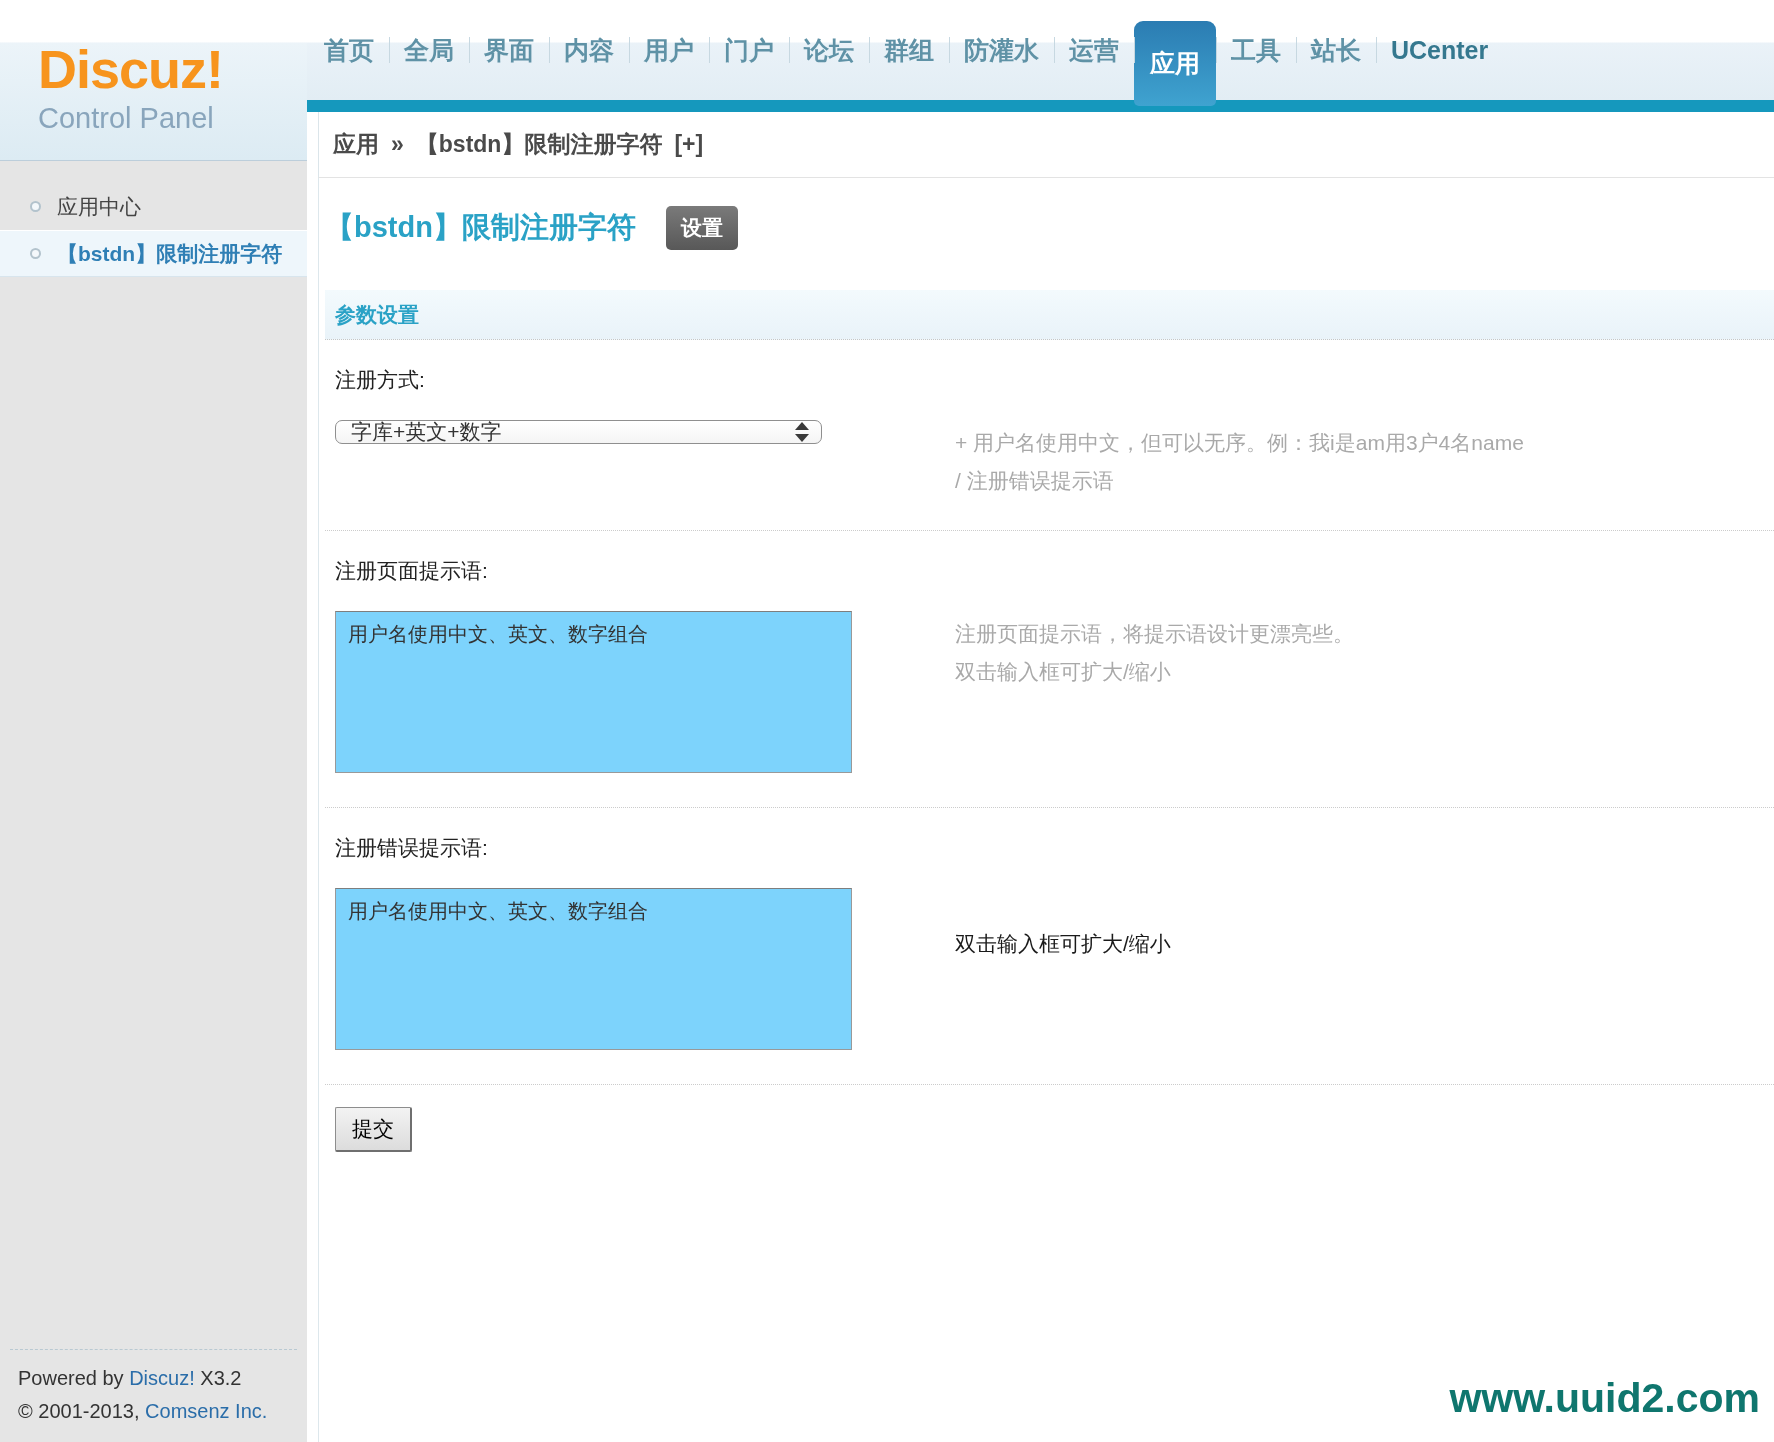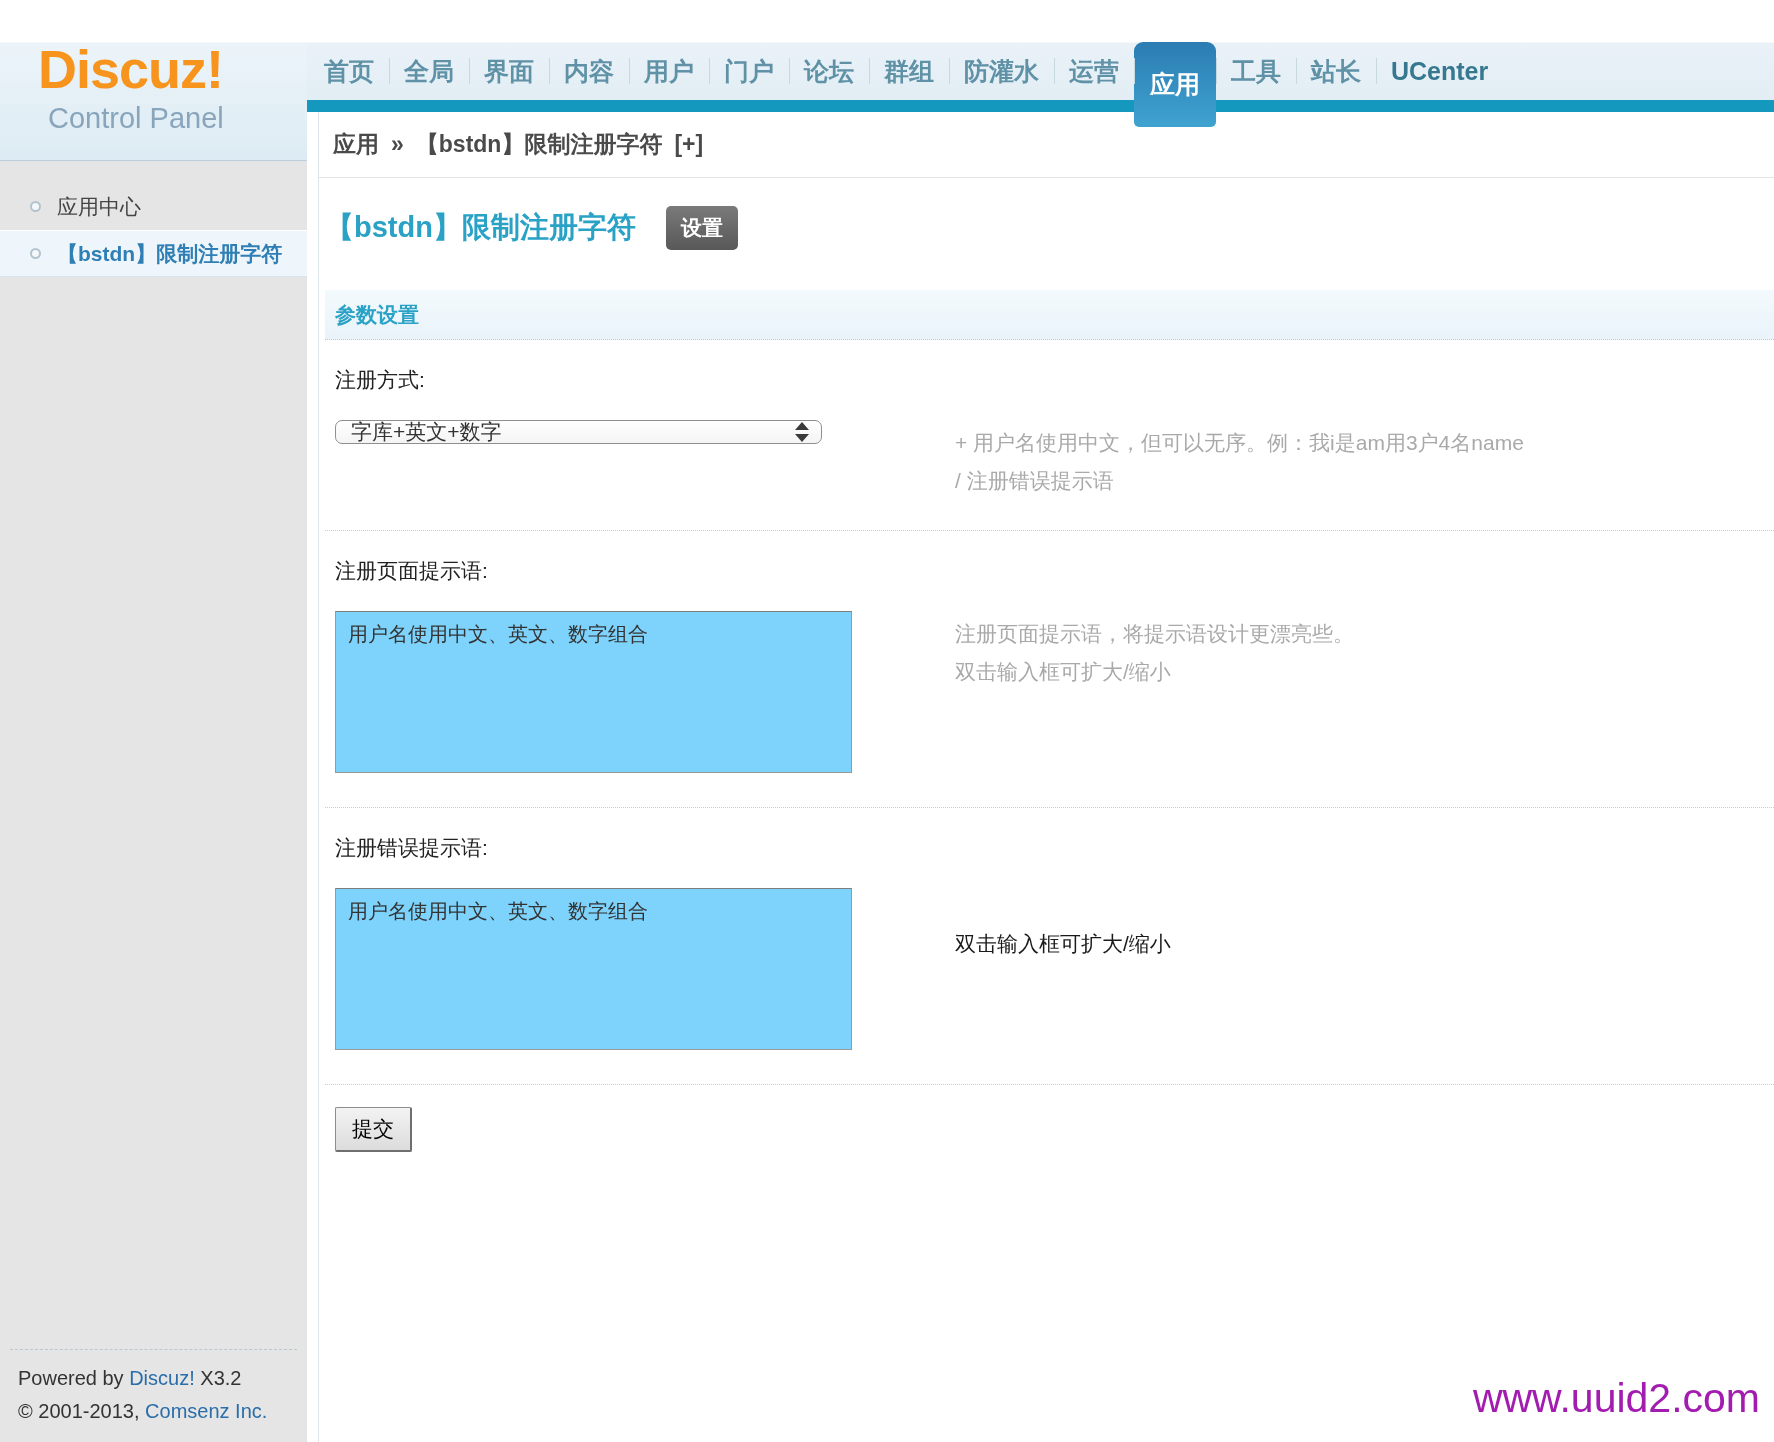--- a/index.html
+++ b/index.html
@@ -9,25 +9,25 @@
   *{margin:0;padding:0;box-sizing:border-box;}
   html,body{width:1774px;height:1442px;}
   body{position:relative;overflow:hidden;background:#fff;
        font-family:"Liberation Sans","DejaVu Sans",sans-serif;color:#333;}
 
   
   .logo-area{position:absolute;left:0;top:0;width:307px;height:160px;
     background:linear-gradient(180deg,#ffffff 0 26%,#ecf4f9 27%,#dcebf3 100%);}
   .logo-text{margin:38px 0 0 38px;font-size:54px;font-weight:bold;color:var(--orange);
     letter-spacing:-1px;}
-  .logo-sub{margin:2px 0 0 48px;font-size:29px;color:#89a5bc;}
+  .logo-sub{margin:2px 0 0 38px;font-size:29px;color:#89a5bc;}
 
   .header-right{position:absolute;left:307px;right:0;top:0;height:100px;
     background:linear-gradient(180deg,#ffffff 0 42%,#eaf2f8 43%,#e2edf4 100%);}
-  .nav{position:absolute;left:2px;bottom:0;display:flex;align-items:flex-end;height:100%;}
+  .nav{position:absolute;left:2px;bottom:0;display:flex;align-items:center;height:100%;}
   .nav-item{position:relative;display:flex;align-items:center;height:58px;
     padding:0 15px;font-size:25px;font-weight:bold;color:var(--nav-text);
     white-space:nowrap;cursor:pointer;}
   .nav-item:not(:first-child)::before{content:"";position:absolute;left:0;top:16px;
     width:1px;height:26px;background:#c7d8e1;}
   .nav-item.active{z-index:3;height:85px;margin-bottom:-27px;padding:0 16px;
     background:linear-gradient(180deg,#2b7cb2,#3fa3d0);color:#fff;
     border-radius:9px 9px 5px 5px;align-items:center;}
   .nav-item.ucenter{color:#35788f;}
 
@@ -94,22 +94,22 @@
   .hint-col{padding-left:55px;}
   .hint-col.align-control{padding-top:58px;}   
   .hint-col.center-v{display:flex;align-items:center;}
 
   .submit-row{padding:22px 0 0 10px;}
   .submit-btn{font-size:21px;color:#000;padding:7px 16px;cursor:pointer;
     background:linear-gradient(180deg,#f3f3f3,#dcdcdc);
     border:1px solid #8d8d8d;border-right:2px solid #6f6f6f;border-bottom:2px solid #6f6f6f;
     border-radius:2px;font-family:"Liberation Sans","DejaVu Sans",sans-serif;}
 
-  .watermark{position:absolute;right:14px;bottom:20px;font-size:41px;font-weight:normal;
-    color:#a21caf;letter-spacing:0px;}
+  .watermark{position:absolute;right:14px;bottom:20px;font-size:41px;font-weight:bold;
+    color:#0f766e;letter-spacing:0px;}
 </style>
 </head>
 <body>
 
 <div class="logo-area">
   <div class="logo-text">Discuz!</div>
   <div class="logo-sub">Control Panel</div>
 </div>
 
 <div class="header-right">

